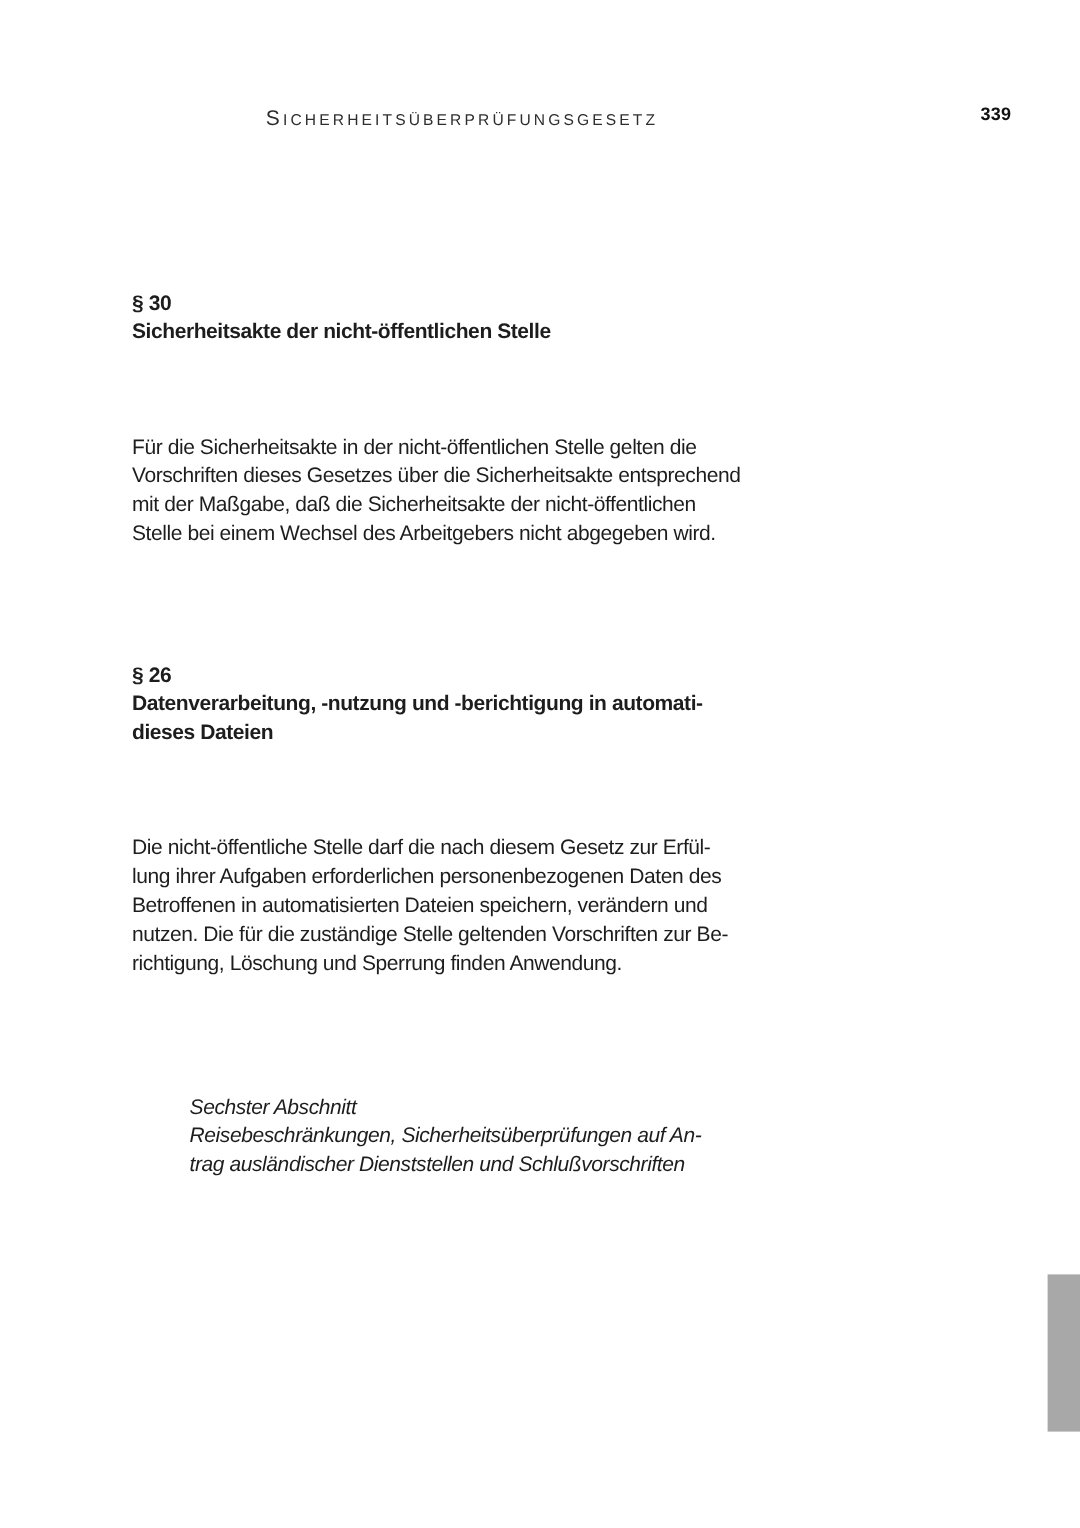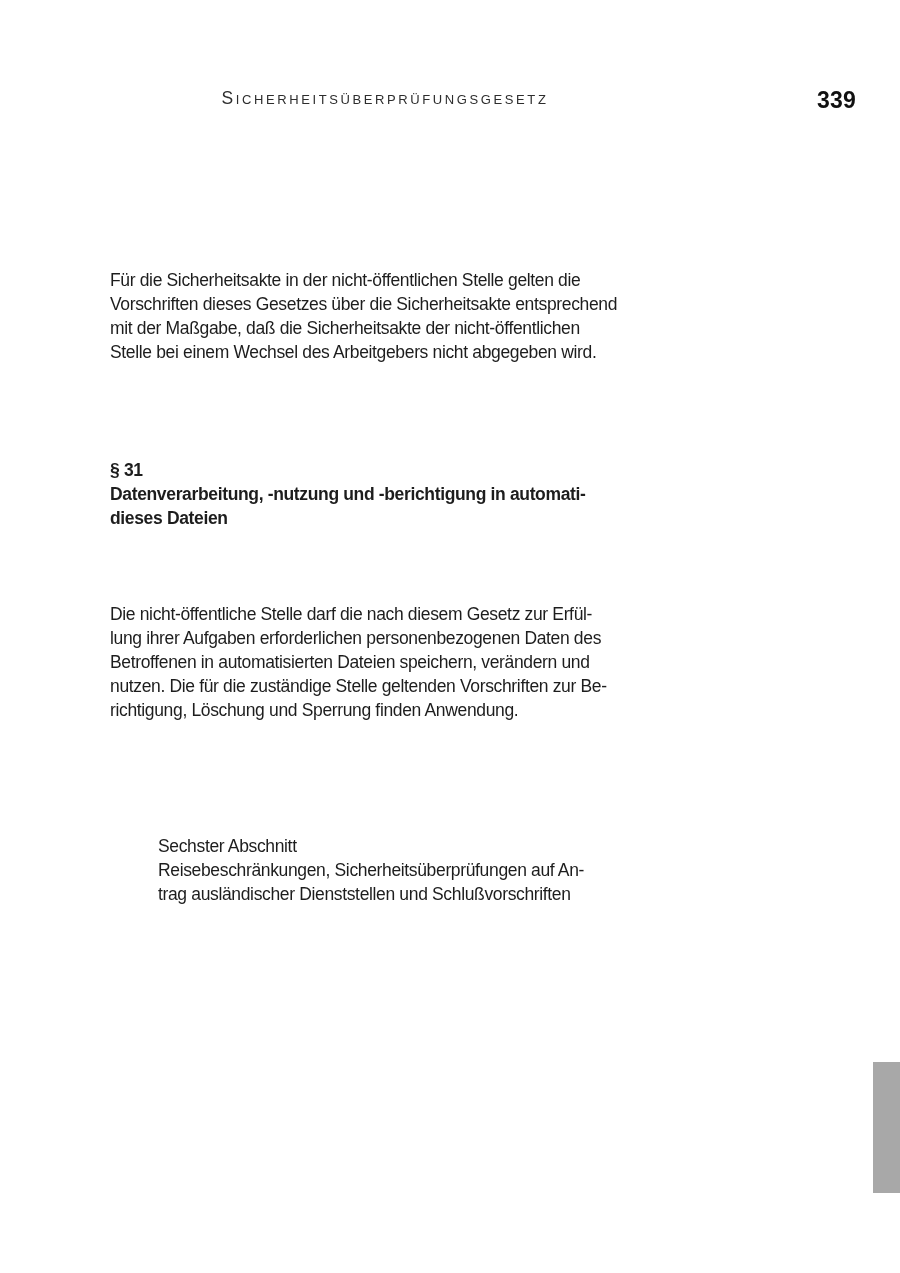--- a/index.html
+++ b/index.html
@@ -24,45 +24,45 @@
     font-size: 13px;
     letter-spacing: 2.6px;
     color: #2d2d2d;
     white-space: pre;
   }
   .running-title .lead-cap { font-size: 17.5px; }
   .page-number {
     position: absolute;
     top: 87px;
     left: 817px;
-    font-size: 23px;
+    font-size: 15px;
     font-weight: bold;
     letter-spacing: 0.2px;
     color: #111;
   }
 
   
   .content {
     position: absolute;
     left: 110px;
     top: 146px;
     width: 585px;
     font-size: 17.5px;
     line-height: 24px;
     letter-spacing: -0.35px;
     white-space: pre;
     color: #1d1d1d;
   }
   .content .block { white-space: pre; }
   .sec-head { font-weight: bold; }
   .m-h30   { margin-top: 22px; }
-  .m-b30   { margin-top: 26px; }
+  .m-b30   { }
   .m-h31   { margin-top: 22px; }
   .m-b31   { margin-top: 0; }
-  .m-chap  { margin-top: 40px; margin-left: 48px; }
+  .m-chap  { margin-top: 24px; margin-left: 48px; font-style: italic; }
   .m-h32   { margin-top: 30px; }
 
   
   .side-bar {
     position: absolute;
     left: 873px;
     top: 1062px;
     width: 27px;
     height: 131px;
   }
@@ -92,27 +92,29 @@
 <body>
 
 <div class="page">
 
   <div class="running-title"><span class="lead-cap">S</span><span>ICHERHEITSÜBERPRÜFUNGSGESETZ</span></div>
 
   <div class="page-number">339</div>
 
   <div class="content">
 
+    <div class="block sec-head m-h30"><span>§ 30</span>
+<span>Sicherheitsakte der nicht-öffentlichen Stelle</span></div>
 
     <div class="block m-b30">Für die Sicherheitsakte in der nicht-öffentlichen Stelle gelten die
 Vorschriften dieses Gesetzes über die Sicherheitsakte entsprechend
 mit der Maßgabe, daß die Sicherheitsakte der nicht-öffentlichen
 Stelle bei einem Wechsel des Arbeitgebers nicht abgegeben wird.</div>
 
-    <div class="block sec-head m-h31"><span>§ 31</span>
+    <div class="block sec-head m-h31"><span>§ 26</span>
 <span>Datenverarbeitung, -nutzung und -berichtigung in automati-
 dieses Dateien</span></div>
 
     <div class="block m-b31">Die nicht-öffentliche Stelle darf die nach diesem Gesetz zur Erfül-
 lung ihrer Aufgaben erforderlichen personenbezogenen Daten des
 Betroffenen in automatisierten Dateien speichern, verändern und
 nutzen. Die für die zuständige Stelle geltenden Vorschriften zur Be-
 richtigung, Löschung und Sperrung finden Anwendung.</div>
 
     <div class="block m-chap">Sechster Abschnitt

